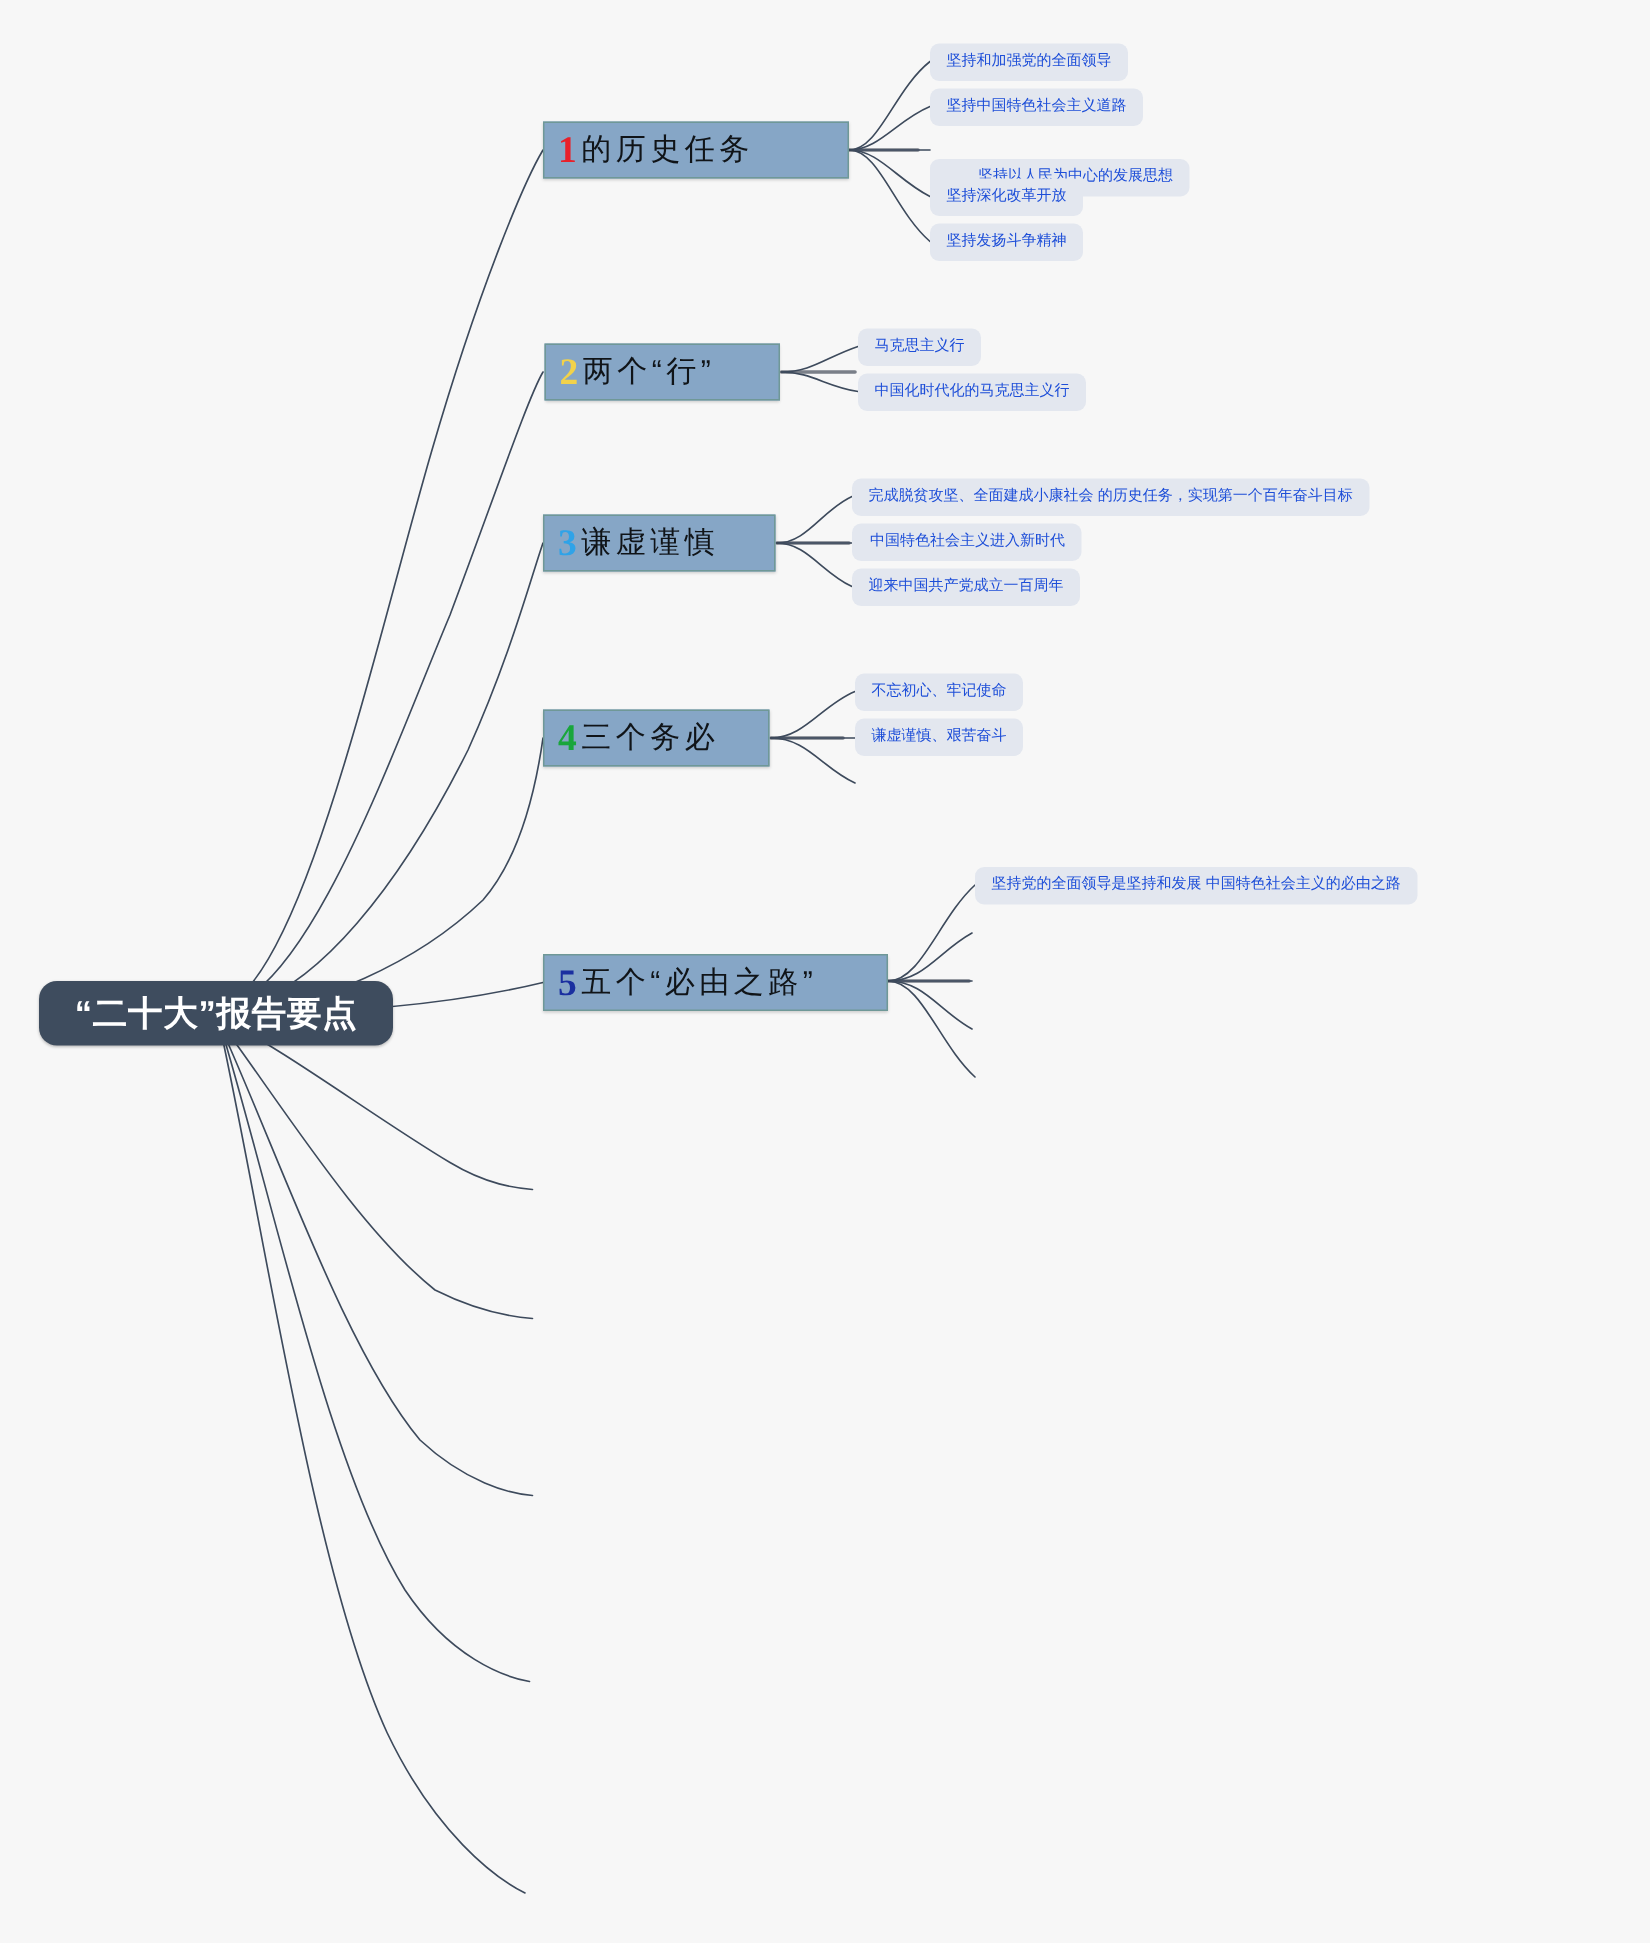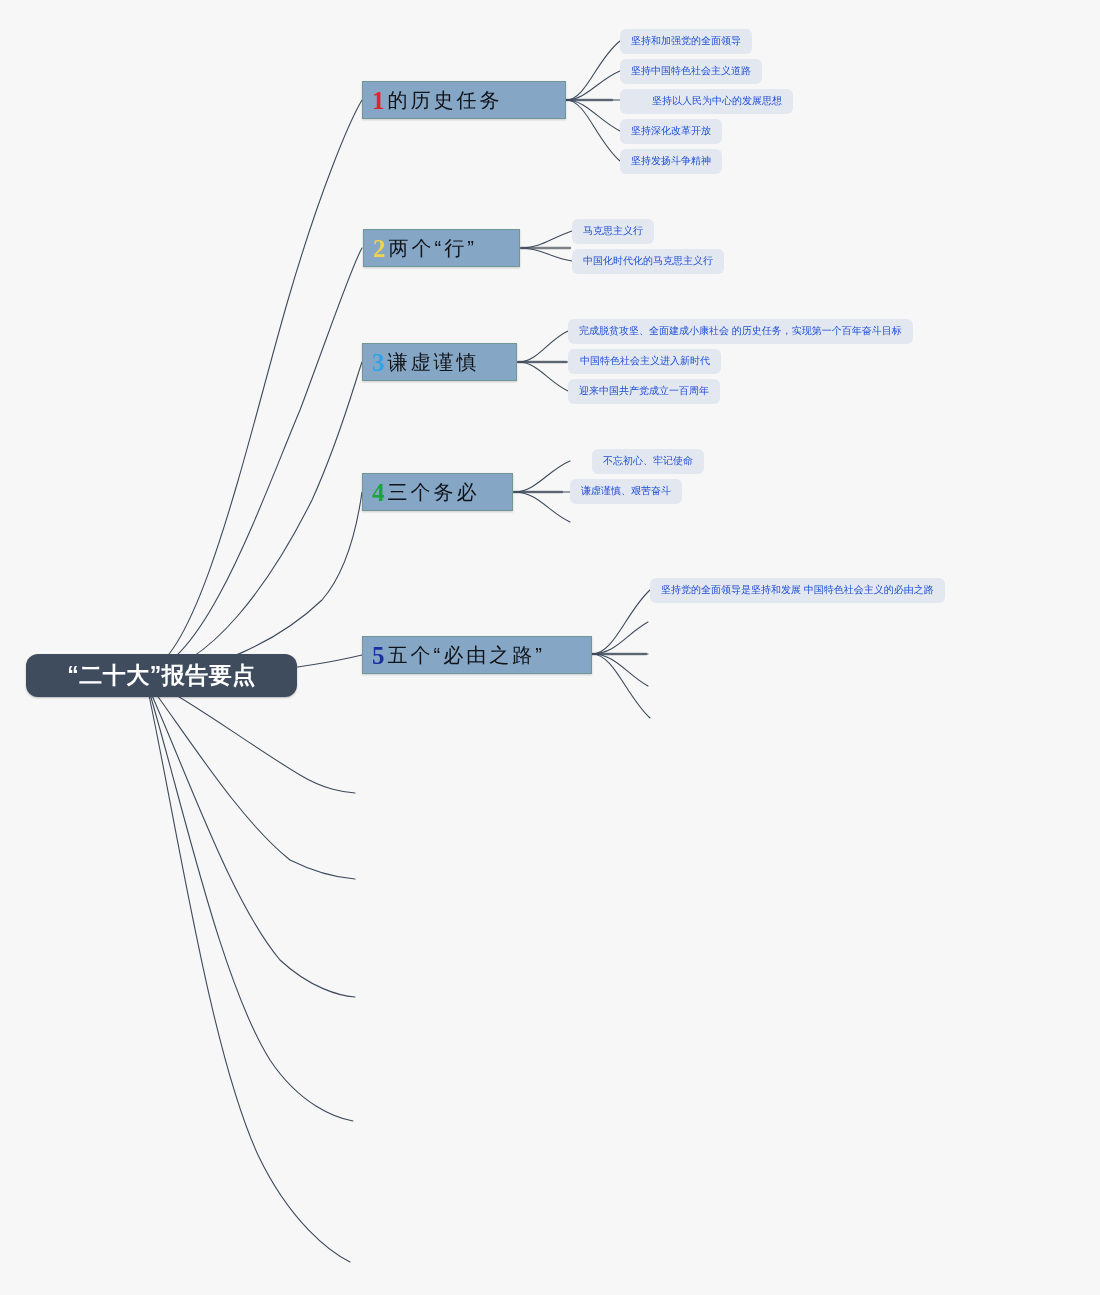--- a/index.html
+++ b/index.html
@@ -12,21 +12,21 @@
   }
   #canvas{position:relative;width:1100px;height:1295px;}
 
   
   #wires{position:absolute;left:0;top:0;width:1100px;height:1295px;pointer-events:none;}
 
   
   .root-node{
     position:absolute;
     left:26px;top:654px;
-    width:271px;height:43px;
+    width:236px;height:43px;
     background:#3e4c5e;
     border-radius:12px;
     box-shadow:0 1px 2px rgba(0,0,0,.25);
     display:flex;align-items:center;justify-content:center;
   }
   .root-node .root-label{
     color:#ffffff;
     font-size:23px;
     font-weight:700;
     letter-spacing:.5px;
@@ -127,21 +127,21 @@
   <div class="root-node">
     <span class="root-label">“二十大”报告要点</span>
   </div>
 
   <div class="branch-box" style="left:362px;top:81px;width:204px;">
     <span class="branch-num" style="color:#e8202a">1</span>
     <span class="branch-text">的历史任务</span>
   </div>
   <div class="leaf-chip" style="left:620px;top:29px;"><span>坚持和加强党的全面领导</span></div>
   <div class="leaf-chip" style="left:620px;top:59px;"><span>坚持中国特色社会主义道路</span></div>
-  <div class="leaf-chip" style="left:620px;top:89px;padding-left:32px;"><span>坚持以人民为中心的发展思想</span></div>
+  <div class="leaf-chip" style="left:620px;top:106px;padding-left:32px;"><span>坚持以人民为中心的发展思想</span></div>
   <div class="leaf-chip" style="left:620px;top:119px;"><span>坚持深化改革开放</span></div>
   <div class="leaf-chip" style="left:620px;top:149px;"><span>坚持发扬斗争精神</span></div>
 
   <div class="branch-box" style="left:363px;top:229px;width:157px;">
     <span class="branch-num" style="color:#f2d24a">2</span>
     <span class="branch-text">两个“行”</span>
   </div>
   <div class="leaf-chip" style="left:572px;top:219px;"><span>马克思主义行</span></div>
   <div class="leaf-chip" style="left:572px;top:249px;text-align:center;"><span>中国化时代化的马克思主义行</span></div>
 
@@ -150,21 +150,21 @@
     <span class="branch-text">谦虚谨慎</span>
   </div>
   <div class="leaf-chip" style="left:568px;top:319px;"><span>完成脱贫攻坚、全面建成小康社会 的历史任务，实现第一个百年奋斗目标</span></div>
   <div class="leaf-chip" style="left:568px;top:349px;padding-left:12px;"><span>中国特色社会主义进入新时代</span></div>
   <div class="leaf-chip" style="left:568px;top:379px;"><span>迎来中国共产党成立一百周年</span></div>
 
   <div class="branch-box" style="left:362px;top:473px;width:151px;">
     <span class="branch-num" style="color:#19a63c">4</span>
     <span class="branch-text">三个务必</span>
   </div>
-  <div class="leaf-chip" style="left:570px;top:449px;margin-left:22px;"><span>不忘初心、牢记使命</span></div>
+  <div class="leaf-chip" style="left:570px;top:449px;"><span>不忘初心、牢记使命</span></div>
   <div class="leaf-chip" style="left:570px;top:479px;"><span>谦虚谨慎、艰苦奋斗</span></div>
 
   <div class="branch-box" style="left:362px;top:636px;width:230px;">
     <span class="branch-num" style="color:#1a2fa0">5</span>
     <span class="branch-text">五个“必由之路”</span>
   </div>
   <div class="leaf-chip" style="left:650px;top:578px;"><span>坚持党的全面领导是坚持和发展 中国特色社会主义的必由之路</span></div>
 
 </div>
 

